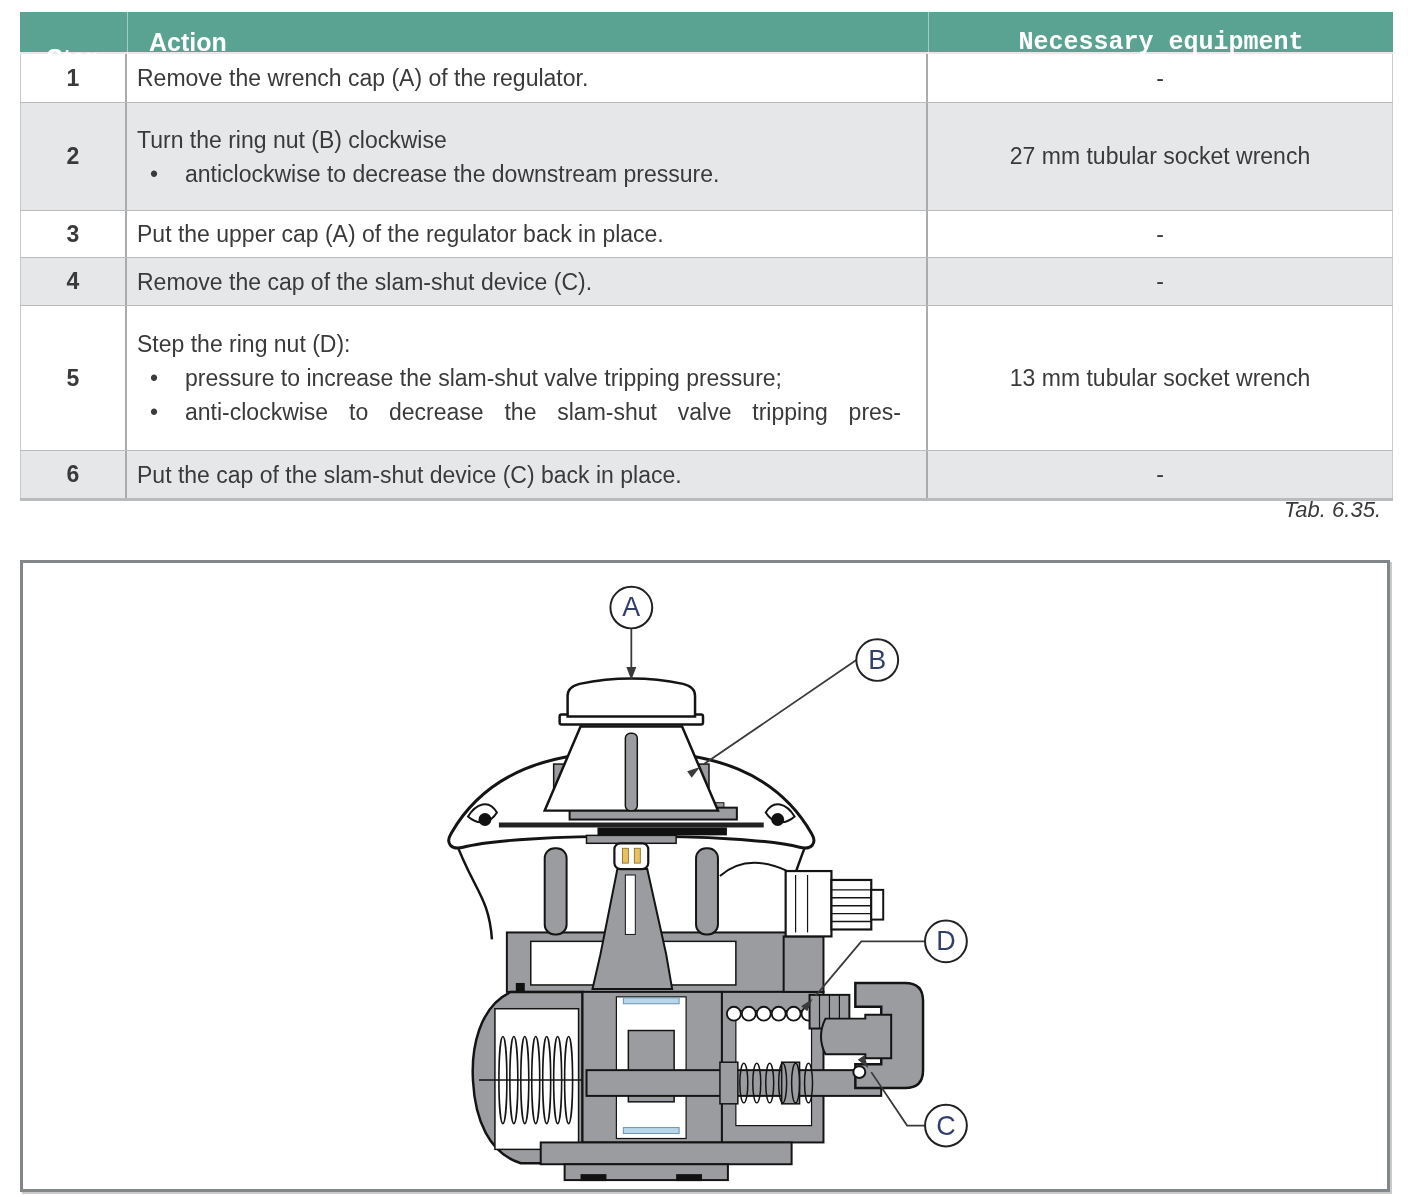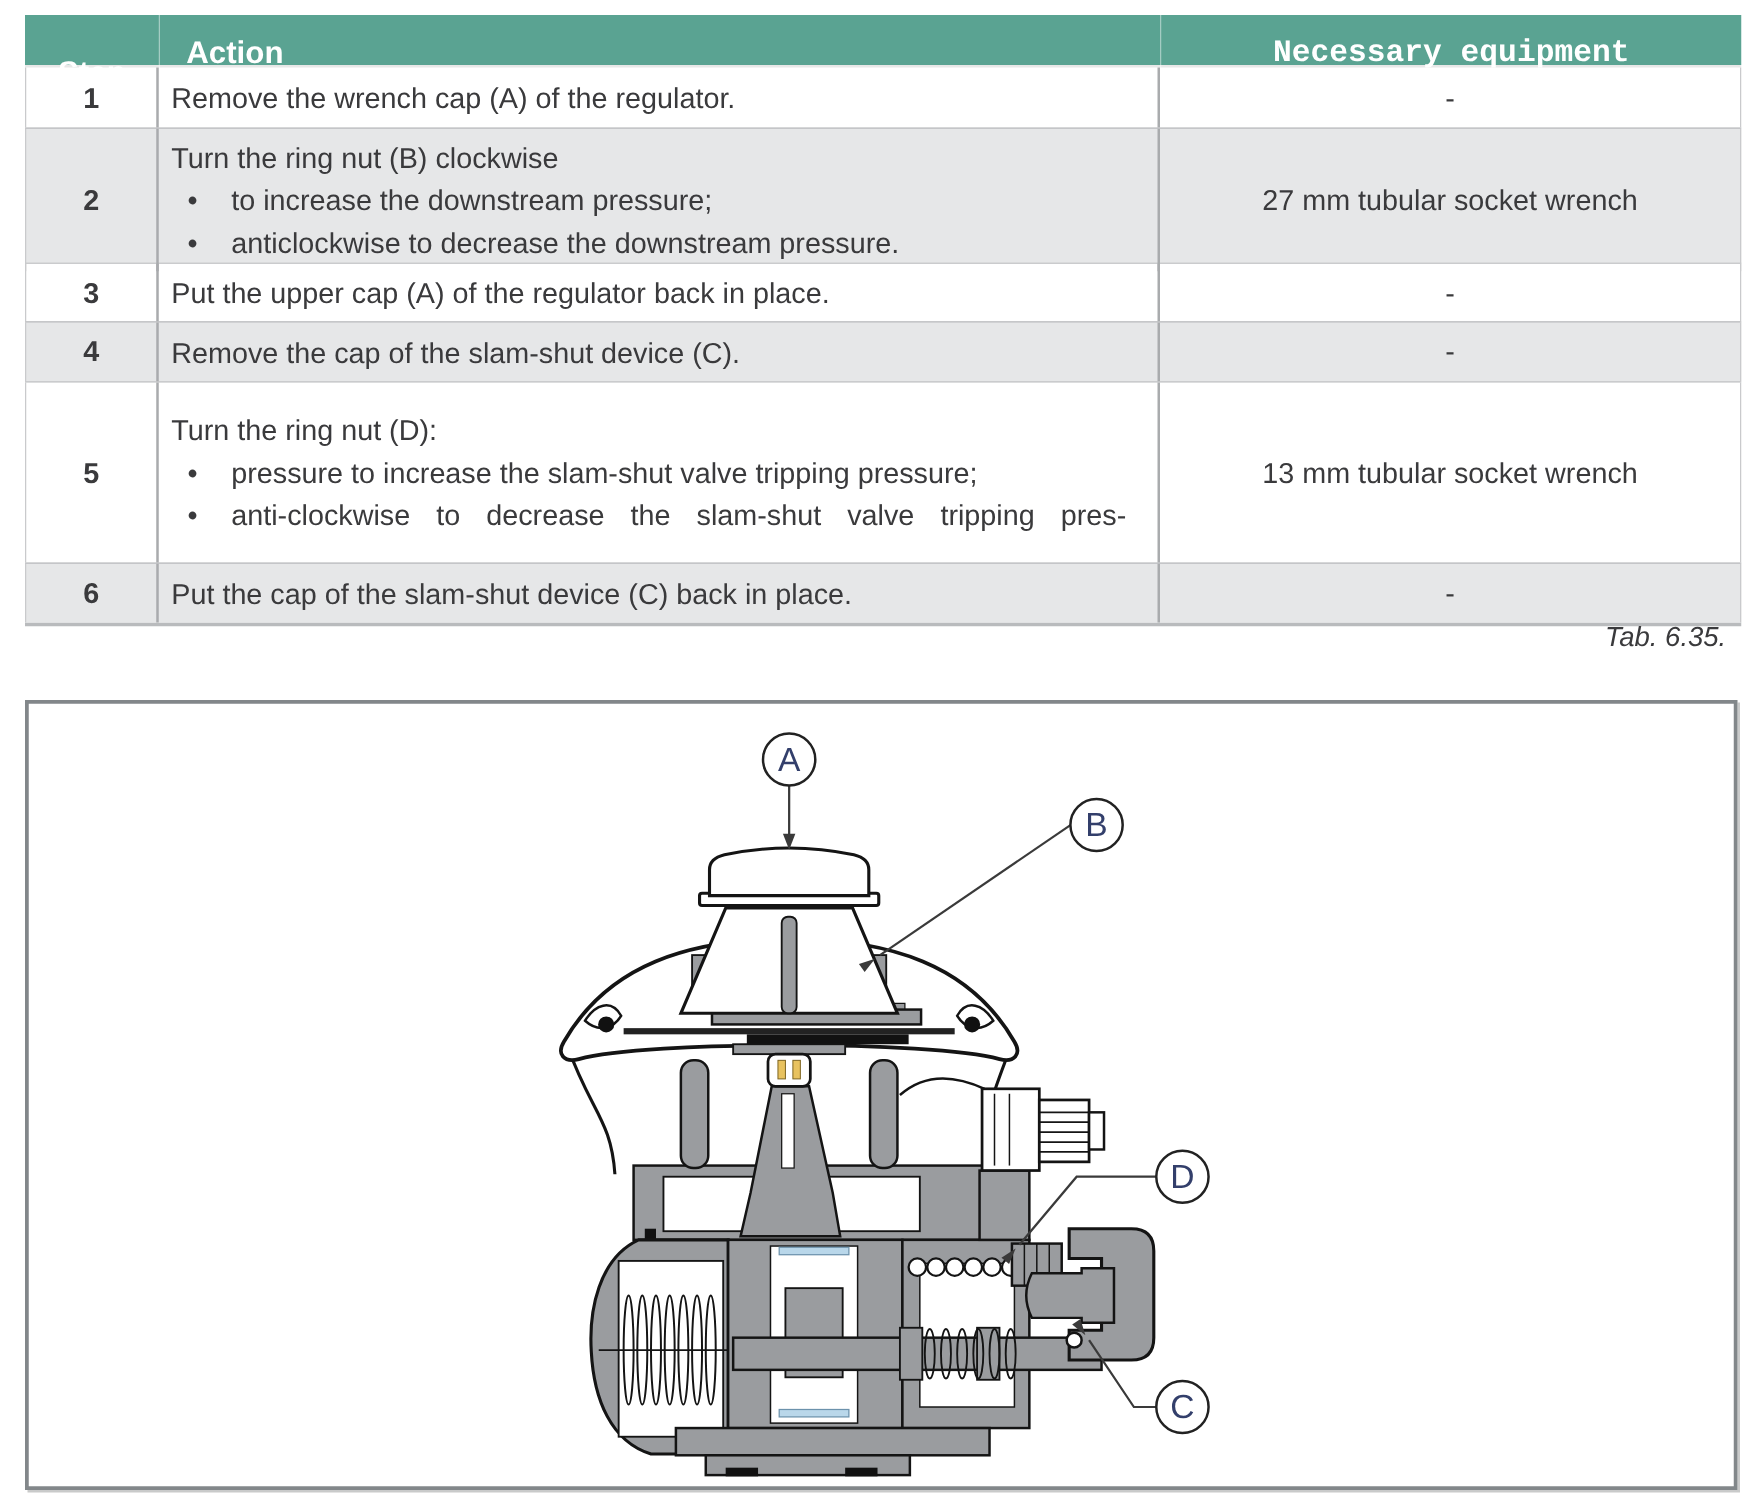--- a/index.html
+++ b/index.html
@@ -69,24 +69,20 @@
       </div>
 
       <div class="t-row shaded" style="height:107px;">
         <div class="cell c-step">2</div>
         <div class="cell c-action">
           <div class="line">
               <span class="ltext">Turn the ring nut (B) clockwise</span>
             </div>
           <div class="line bullet">
               <span class="bullet-glyph"></span>
-              <span class="ltext">to increase the downstream pressure;</span>
-            </div>
-          <div class="line bullet">
-              <span class="bullet-glyph"></span>
               <span class="ltext">anticlockwise to decrease the downstream pressure.</span>
             </div>
         </div>
         <div class="cell c-equip">27 mm tubular socket wrench</div>
       </div>
 
       <div class="t-row" style="height:46px;">
         <div class="cell c-step">3</div>
         <div class="cell c-action">
           <div class="line">
@@ -103,21 +99,21 @@
               <span class="ltext">Remove the cap of the slam-shut device (C).</span>
             </div>
         </div>
         <div class="cell c-equip">-</div>
       </div>
 
       <div class="t-row" style="height:144px;">
         <div class="cell c-step">5</div>
         <div class="cell c-action">
           <div class="line">
-              <span class="ltext">Turn the ring nut (D):</span>
+              <span class="ltext">Step the ring nut (D):</span>
             </div>
           <div class="line bullet">
               <span class="bullet-glyph"></span>
               <span class="ltext">pressure to increase the slam-shut valve tripping pressure;</span>
             </div>
           <div class="line bullet">
               <span class="bullet-glyph"></span>
               <span class="ltext jline">anti-clockwise to decrease the slam-shut valve tripping pres-</span>
             </div>
         </div>

